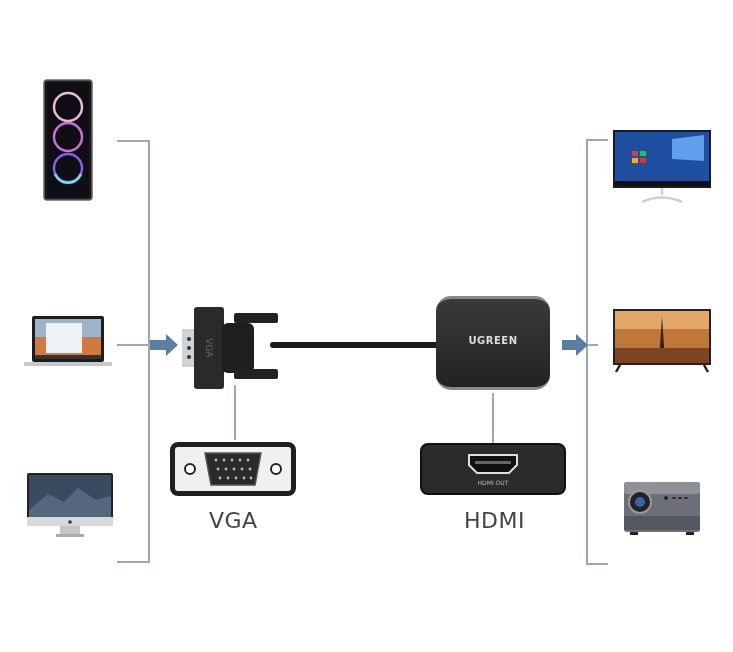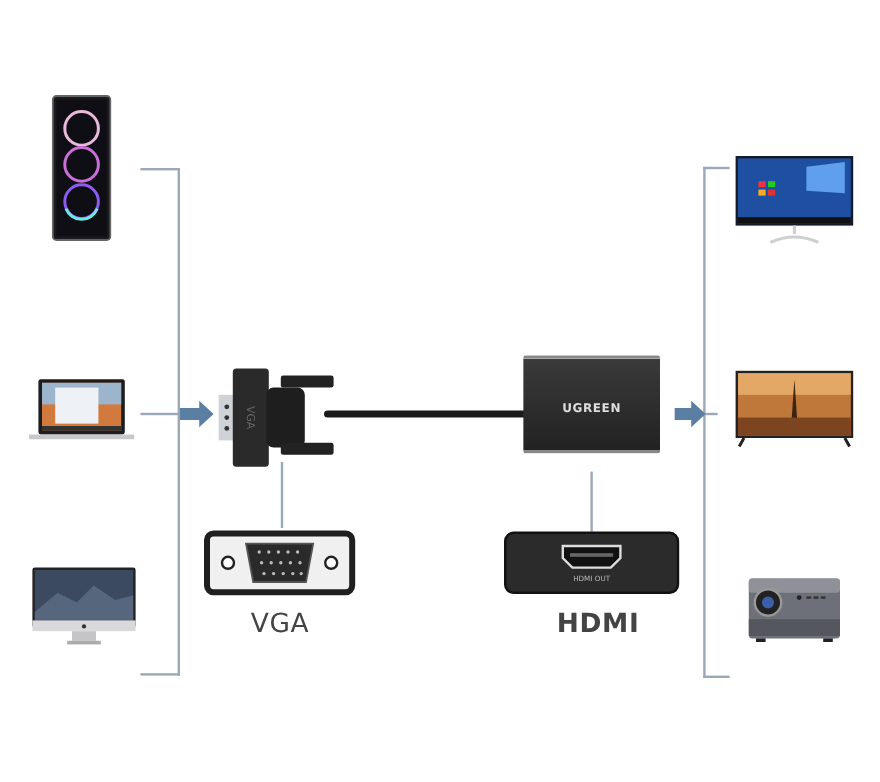--- a/index.html
+++ b/index.html
@@ -100,21 +100,21 @@
     <circle cx="7" cy="43" r="2" fill="#333"></circle>
     <circle cx="7" cy="52" r="2" fill="#333"></circle>
   <rect x="12" y="2" width="30" height="82" rx="3" fill="#2a2a2a"></rect>
   <rect x="40" y="18" width="32" height="50" rx="6" fill="#1e1e1e"></rect>
   <rect x="52" y="8" width="44" height="10" rx="2" fill="#222"></rect>
   <rect x="52" y="64" width="44" height="10" rx="2" fill="#222"></rect>
   <text x="24" y="43" font-family="DejaVu Sans, sans-serif" font-size="9" fill="#666" transform="rotate(90 24 43)" text-anchor="middle">VGA</text>
 </svg>
 <div class="line" style="left:234px;top:385px;width:1.5px;height:55px;"></div>
 
-<div class="abs" style="left:436px;top:296px;width:114px;height:82px;background:linear-gradient(#3a3a3a,#222);border-top:3px solid #888;border-bottom:3px solid #888;border-radius:2px;box-sizing:border-box;">
+<div class="abs" style="left:436px;top:296px;width:114px;height:94px;background:linear-gradient(#3a3a3a,#222);border-top:3px solid #888;border-bottom:3px solid #888;border-radius:15px;box-sizing:border-box;">
   <div style="position:absolute;left:0;right:0;top:36px;text-align:center;color:#ddd;font-size:10px;font-weight:bold;letter-spacing:0.5px;">UGREEN</div>
 </div>
 <div class="line" style="left:492px;top:393px;width:1.5px;height:50px;"></div>
 
 <div class="abs" style="left:170px;top:442px;width:126px;height:54px;background:#f0f0f0;border:5px solid #1f1f1f;border-radius:8px;box-sizing:border-box;">
   <svg class="abs" style="left:0;top:0;" width="116" height="44">
     <circle cx="15" cy="22" r="5" fill="#fff" stroke="#222" stroke-width="2"></circle>
     <circle cx="101" cy="22" r="5" fill="#fff" stroke="#222" stroke-width="2"></circle>
     <path d="M30 6 L86 6 L80 38 L36 38 Z" fill="#2a2a2a" stroke="#555" stroke-width="1.5"></path>
     <g fill="#bbb">
@@ -138,13 +138,13 @@
 </div>
 <div class="label" style="left:209px;top:508px;">VGA</div>
 
 <div class="abs" style="left:420px;top:443px;width:146px;height:52px;background:#2b2b2b;border:2px solid #111;border-radius:8px;box-sizing:border-box;">
   <svg class="abs" style="left:45px;top:8px;" width="52" height="22">
     <path d="M2 2 L50 2 L50 12 L42 20 L10 20 L2 12 Z" fill="#111" stroke="#ddd" stroke-width="2"></path>
     <rect x="8" y="8" width="36" height="3" fill="#666"></rect>
   </svg>
   <div style="position:absolute;left:0;right:0;top:34px;text-align:center;color:#bbb;font-size:6px;">HDMI OUT</div>
 </div>
-<div class="label" style="left:464px;top:508px;font-weight:bold;">HDMI</div>
+<div class="label" style="left:464px;top:508px;">HDMI</div>
 
 </body></html>

